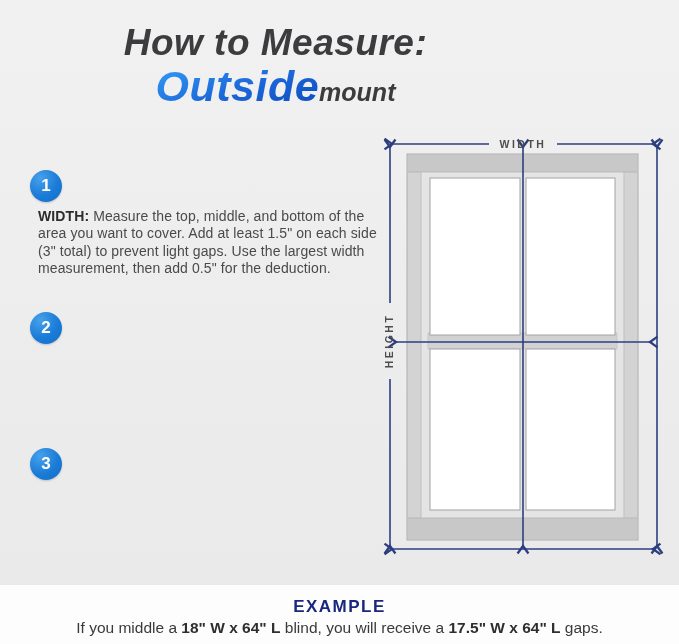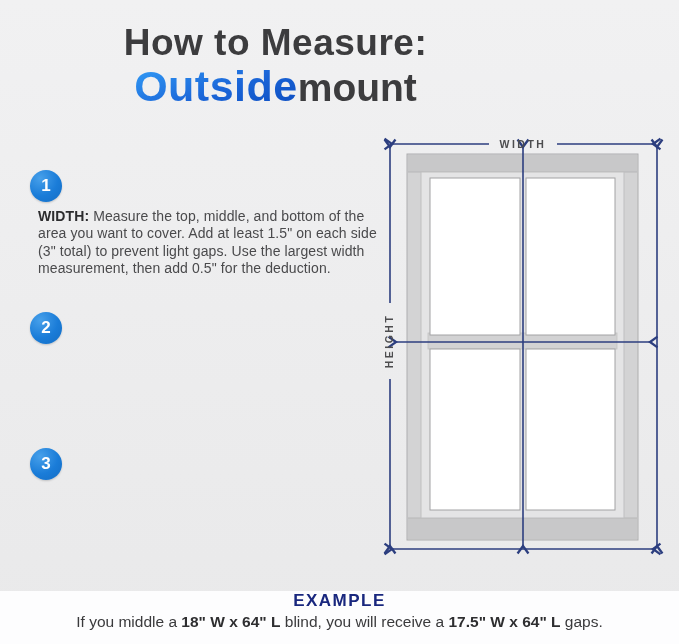--- a/index.html
+++ b/index.html
@@ -5,31 +5,31 @@
   * { margin:0; padding:0; box-sizing:border-box; }
   html,body { width:679px; height:644px; }
   body { font-family:"Liberation Sans", sans-serif; overflow:hidden; }
 
   .canvas {
     position:relative; width:679px; height:644px;
     background:linear-gradient(180deg,#f1f1f2 0%, #ececed 60%, #e9e9ea 100%);
   }
 
   
-  .title-block { position:absolute; top:24px; left:0; width:551px; text-align:center; }
+  .title-block { position:absolute; top:24px; left:0; width:551px; text-align:center;font-style:italic; }
   .title-line1 {
     font-size:37px; font-weight:700; color:#3c3c3e; letter-spacing:.5px; line-height:1.05;
   }
   .title-line2 { margin-top:2px; line-height:1.0; }
   .title-highlight {
     font-size:43px; font-weight:800; letter-spacing:.5px;
     background:linear-gradient(160deg,#2f96f3 10%, #1b66d8 55%, #0d4ec2 95%);
     -webkit-background-clip:text; background-clip:text; color:transparent;
   }
-  .title-mount { font-size:39px; font-weight:700; color:#3c3c3e; }
+  .title-mount { font-size:25px; font-weight:700; color:#3c3c3e; }
 
   
   .step { position:absolute; left:30px; width:352px; }
   .step-badge {
     width:32px; height:32px; border-radius:50%;
     background:radial-gradient(circle at 32% 26%, #47a0ea 0%, #1a7cd8 55%, #146dc4 100%);
     color:#ffffff; font-size:17px; font-weight:700;
     display:flex; align-items:center; justify-content:center;
     box-shadow:0 1px 2px rgba(0,0,0,.18);
   }
@@ -37,22 +37,22 @@
     margin:6px 0 0 8px; width:342px;
     font-size:14px; line-height:1.24; color:#4a4a4c; letter-spacing:.1px;
   }
   .step-text b { color:#2c2c2e; font-weight:700; }
 
   
   .diagram { position:absolute; left:370px; top:125px; }
 
   
   .footer {
-    position:absolute; left:0; bottom:0; width:679px; height:53px;
-    background:#fdfdfe; text-align:center; 
+    position:absolute; left:0; bottom:0; width:679px; height:59px;
+    background:#fdfdfe; text-align:center; padding-top:12px;
   }
   .example-heading {
     font-size:17px; font-weight:700; letter-spacing:1.5px; color:#19277e; line-height:1.15;
   }
   .example-text { font-size:15.5px; color:#3a3a3c; margin-top:2px; }
   .example-text b { font-weight:700; color:#2e2e30; }
 </style>
 </head>
 <body>
 

